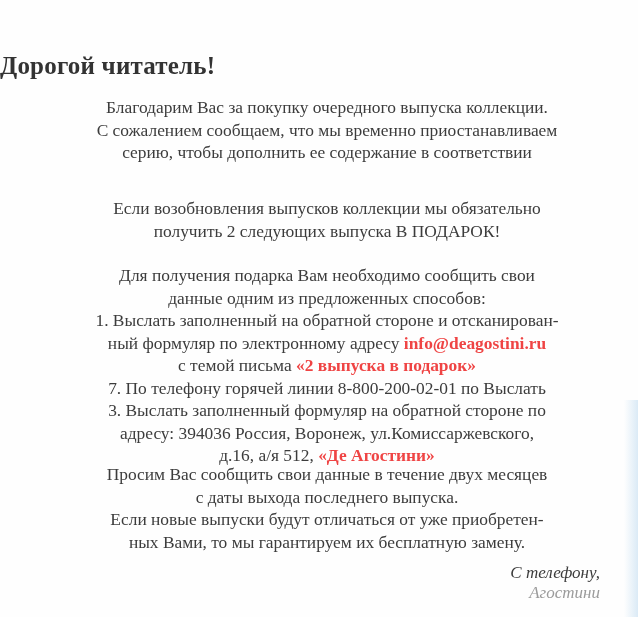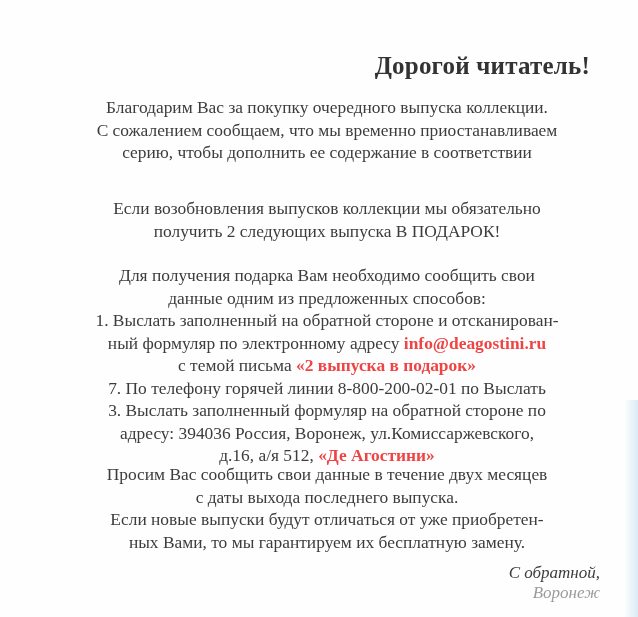--- a/index.html
+++ b/index.html
@@ -28,21 +28,21 @@
       top: 400px;
       width: 14px;
       height: 217px;
       background: linear-gradient(to right, rgba(230,240,248,0), rgba(215,232,245,0.9));
     }
     .title {
       position: absolute;
       top: 52px;
       left: 0;
       width: 590px;
-      text-align: right;
+      text-align: left;
       font-weight: bold;
       font-size: 25px;
       letter-spacing: 0.2px;
       color: #333;
     }
     .block {
       position: absolute;
       left: 8px;
       width: 638px;
       text-align: center;
@@ -106,16 +106,16 @@
   </div>
 
   <div class="block p4">
     <span class="line">Просим Вас сообщить свои данные в течение двух месяцев</span>
     <span class="line">с даты выхода последнего выпуска.</span>
     <span class="line">Если новые выпуски будут отличаться от уже приобретен-</span>
     <span class="line">ных Вами, то мы гарантируем их бесплатную замену.</span>
   </div>
 
   <div class="signature">
-    <div>С обратной,</div>
-    <div class="faded">Воронеж</div>
+    <div>С телефону,</div>
+    <div class="faded">Агостини</div>
   </div>
 </div>
 
 </body></html>

